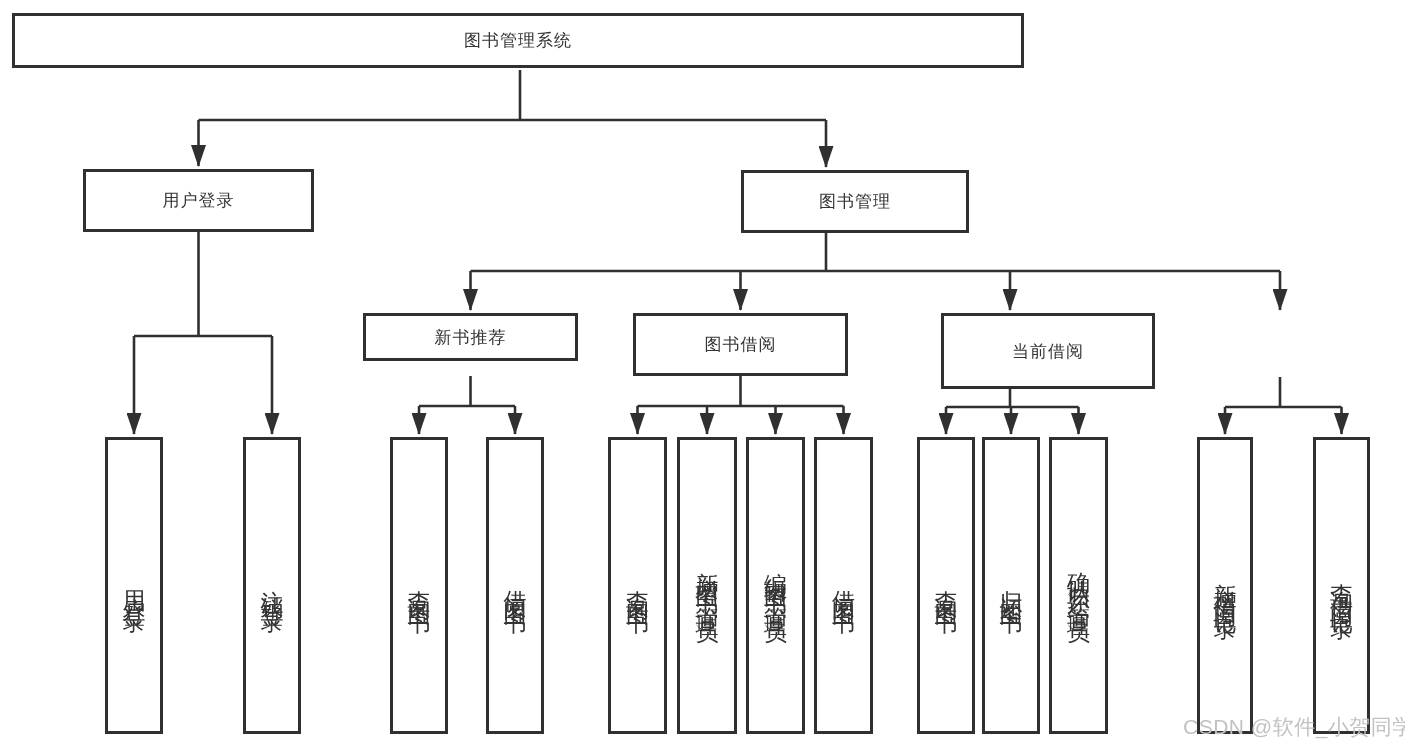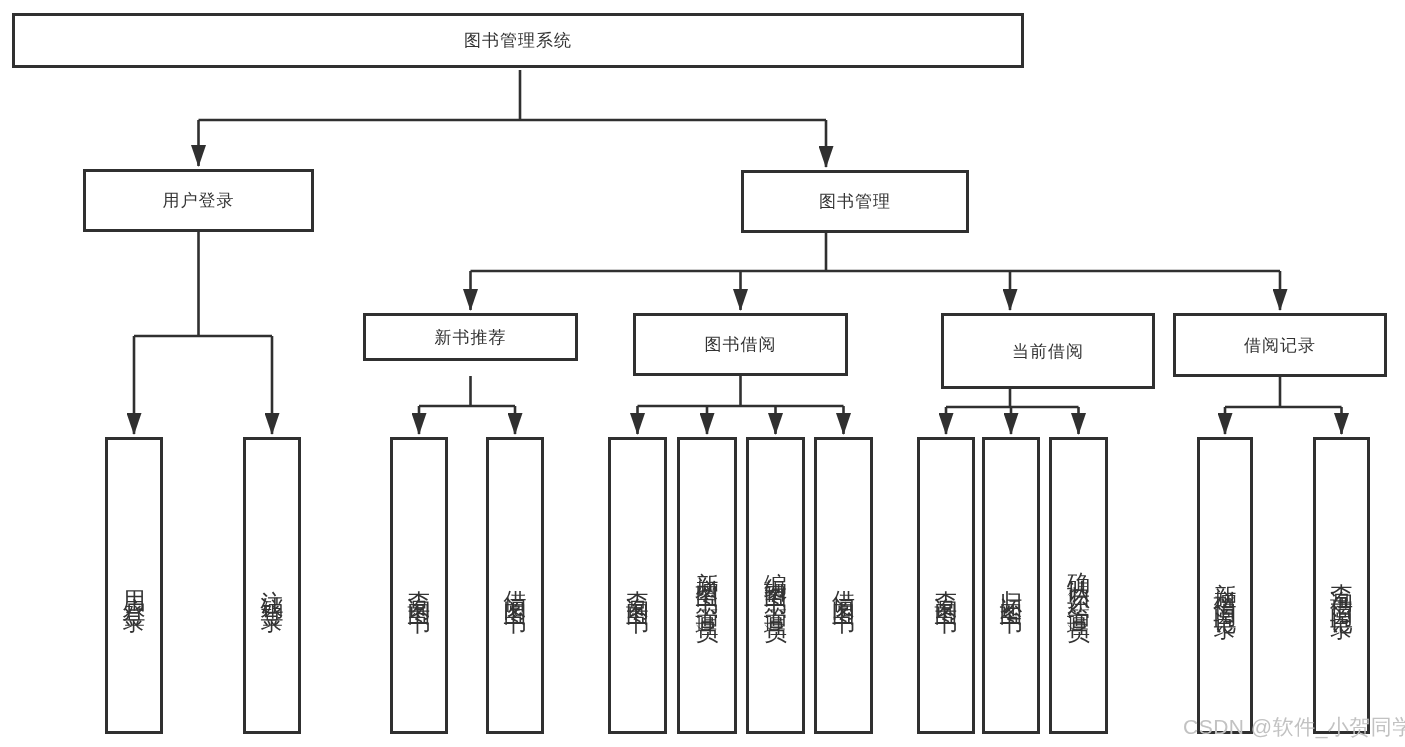--- a/index.html
+++ b/index.html
@@ -128,21 +128,20 @@
   </svg>
 
   <div class="box hbox" style="left:12px;top:13px;width:1012px;height:55px;">图书管理系统</div>
 
   <div class="box hbox" style="left:83px;top:169px;width:231px;height:63px;">用户登录</div>
   <div class="box hbox" style="left:712px;top:170px;width:228px;height:63px;margin-left:29px;">图书管理</div>
 
   <div class="box hbox" style="left:363px;top:313px;width:215px;height:48px;">新书推荐</div>
   <div class="box hbox" style="left:633px;top:313px;width:215px;height:63px;">图书借阅</div>
   <div class="box hbox" style="left:903px;top:313px;width:214px;height:76px;margin-left:38px;">当前借阅</div>
-  <div class="box hbox" style="left:1173px;top:313px;width:214px;height:64px;">借阅记录</div>
 
   <div class="box vbox" style="left:105px;top:437px;width:58px;height:297px;">用户登录</div>
   <div class="box vbox" style="left:243px;top:437px;width:58px;height:297px;">注销登录</div>
 
   <div class="box vbox" style="left:390px;top:437px;width:58px;height:297px;">查询图书</div>
   <div class="box vbox" style="left:486px;top:437px;width:58px;height:297px;">借阅图书</div>
 
   <div class="box vbox" style="left:608px;top:437px;width:59px;height:297px;">查询图书</div>
   <div class="box vbox" style="left:677px;top:437px;width:60px;height:297px;">新增图书（管理员）</div>
   <div class="box vbox" style="left:746px;top:437px;width:59px;height:297px;">编辑图书（管理员）</div>

